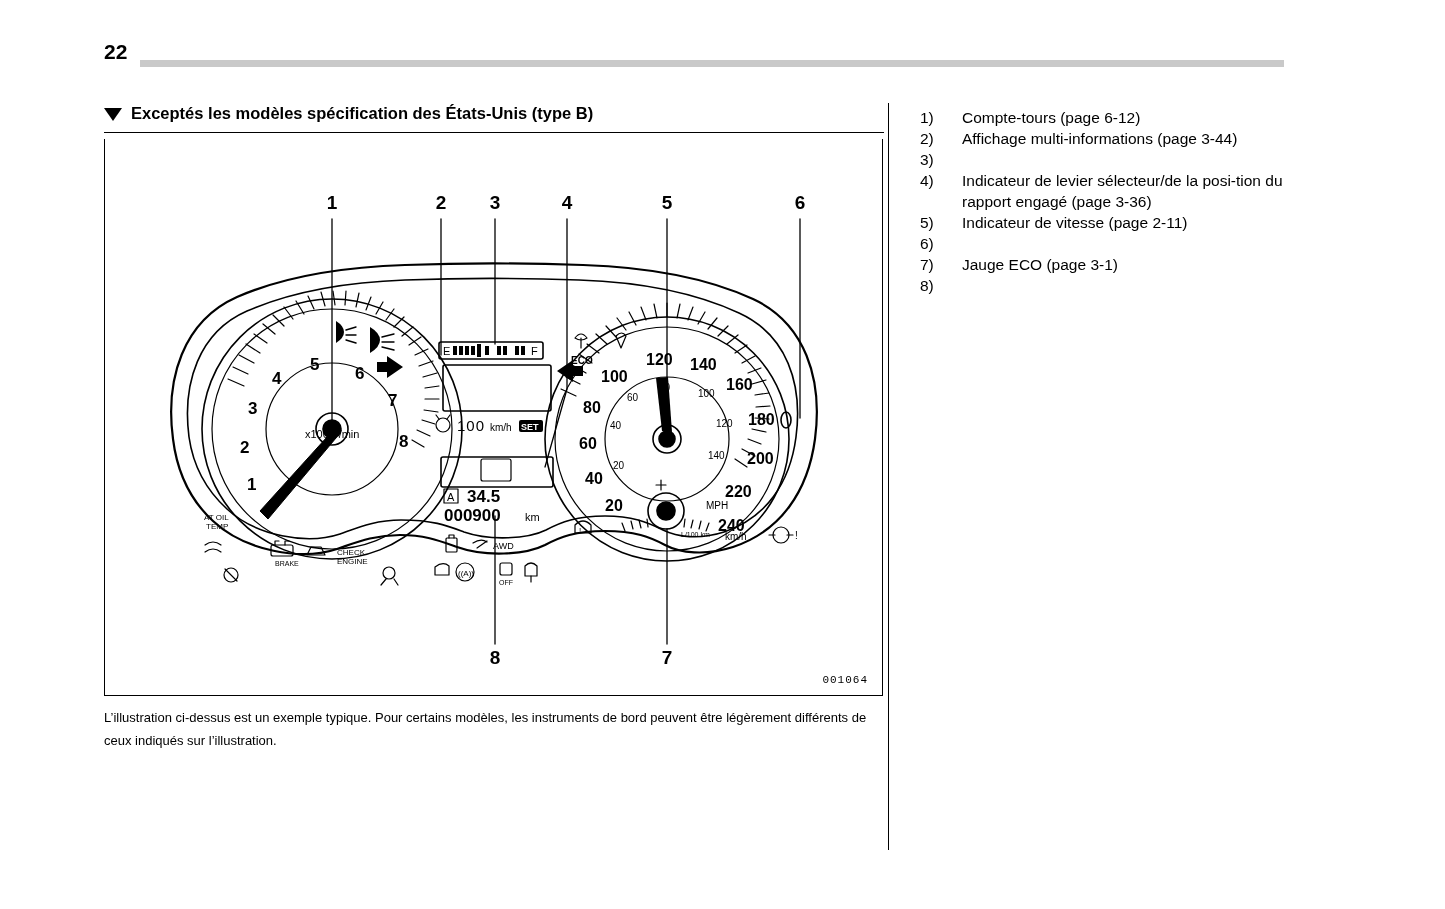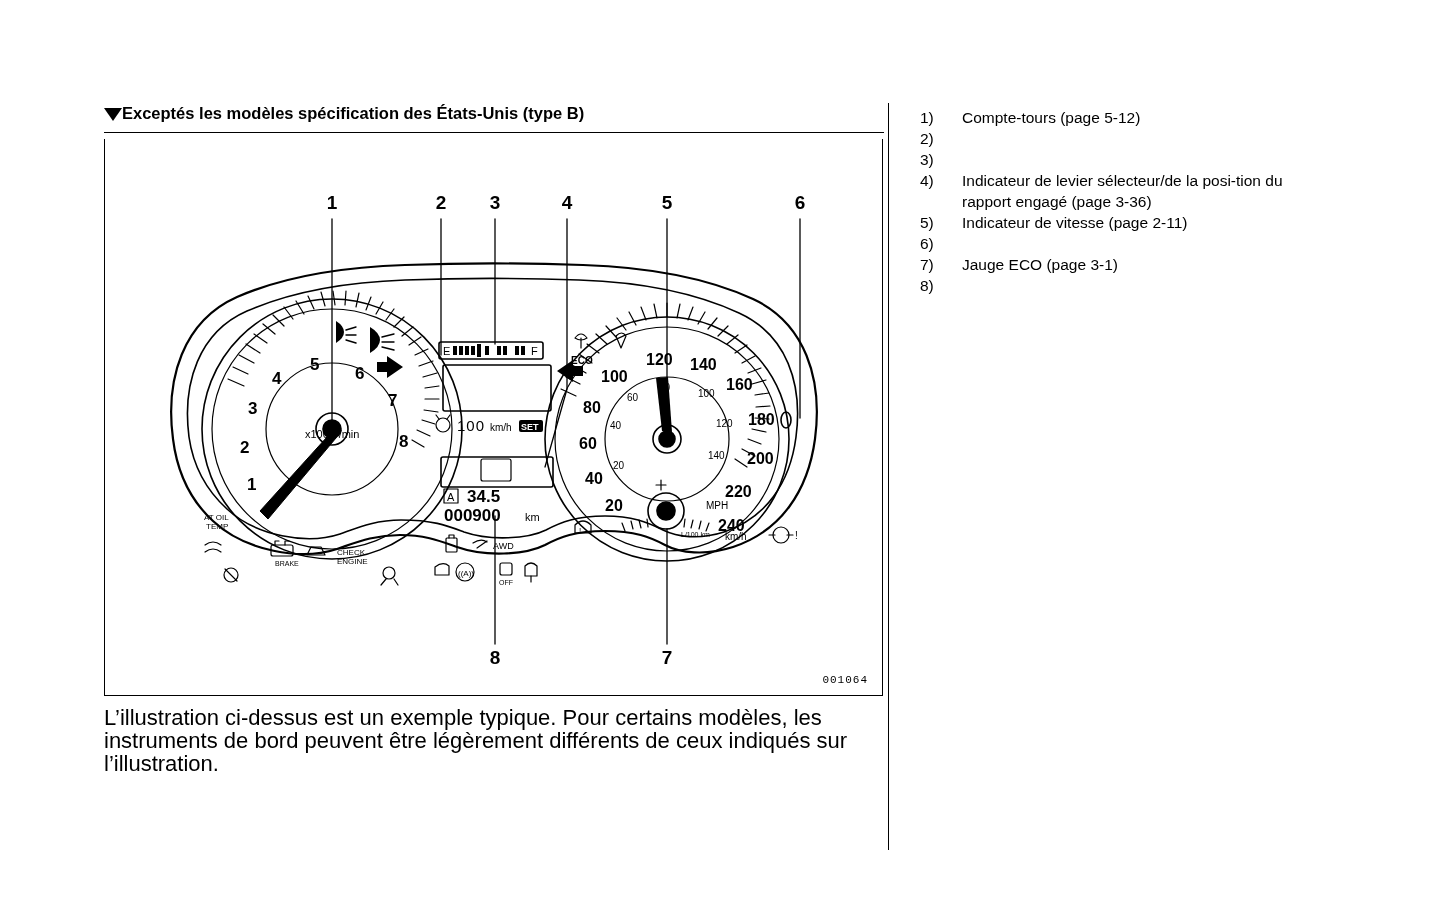--- a/index.html
+++ b/index.html
@@ -49,20 +49,21 @@
   
   .left-col {
     position: absolute;
     left: 104px;
     top: 103px;
     width: 780px;
   }
   .section-title-row {
     display: flex;
     align-items: flex-start;
+    gap: 9px;
     height: 26px;
   }
   .tri-marker {
     width: 0;
     height: 0;
     border-left: 9px solid transparent;
     border-right: 9px solid transparent;
     border-top: 13px solid #000;
     margin-top: 5px;
   }
@@ -105,21 +106,21 @@
     position: absolute;
     left: 0;
     top: 0;
   }
 
   .caption {
     position: absolute;
     left: 104px;
     top: 706px;
     width: 790px;
-    font-size: 22px;
+    font-size: 13px;
     line-height: 23px;
   }
 
   
   .col-divider {
     position: absolute;
     left: 888px;
     top: 103px;
     width: 1px;
     height: 747px;
@@ -147,20 +148,24 @@
   .legend-text {
     font-size: 15.5px;
     line-height: 21px;
   }
 </style>
 </head>
 <body>
 
 <div class="page">
 
+  <div class="page-header">
+    <div class="page-number">22</div>
+    <div class="header-rule"></div>
+  </div>
 
   <div class="left-col">
     <div class="section-title-row">
       <div class="tri-marker"></div>
       <div class="section-title">Exceptés les modèles spécification des États-Unis (type B)</div>
     </div>
     <div class="title-underline"></div>
   </div>
 
   <div class="figure-box">
@@ -416,24 +421,25 @@
     <div class="fig-code">001064</div>
   </div>
 
   <div class="caption">L’illustration ci-dessus est un exemple typique. Pour certains modèles, les instruments de bord peuvent être légèrement différents de ceux indiqués sur l’illustration.</div>
 
   <div class="col-divider"></div>
 
   <div class="right-col">
     <div class="legend-item">
       <div class="legend-num">1)</div>
-      <div class="legend-text">Compte-tours (page 5-12)</div>
+      <div class="legend-text">Compte-tours (page 6-12)</div>
     </div>
     <div class="legend-item">
       <div class="legend-num">2)</div>
+      <div class="legend-text">Affichage multi-informations (page 3-44)</div>
     </div>
     <div class="legend-item">
       <div class="legend-num">3)</div>
     </div>
     <div class="legend-item">
       <div class="legend-num">4)</div>
       <div class="legend-text">Indicateur de levier sélecteur/de la posi-tion du rapport engagé (page 3-36)</div>
     </div>
     <div class="legend-item">
       <div class="legend-num">5)</div>

